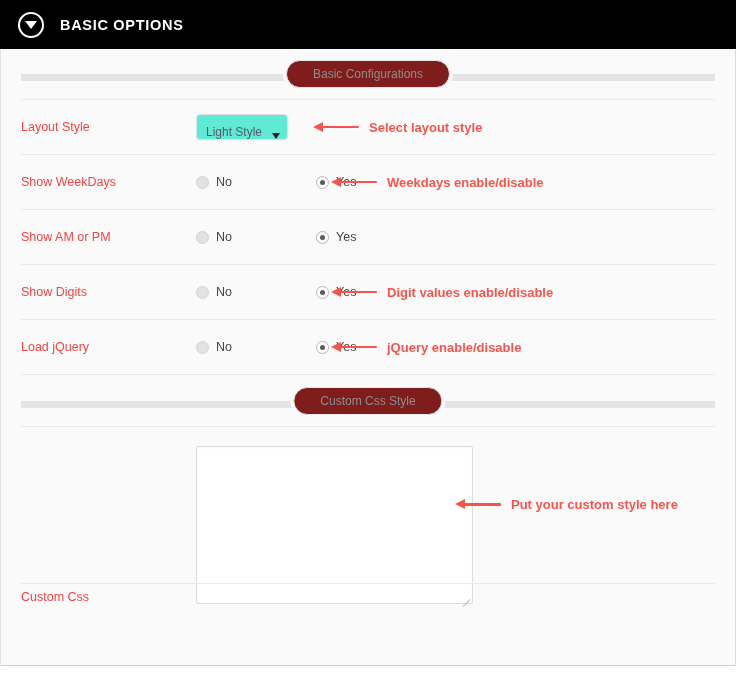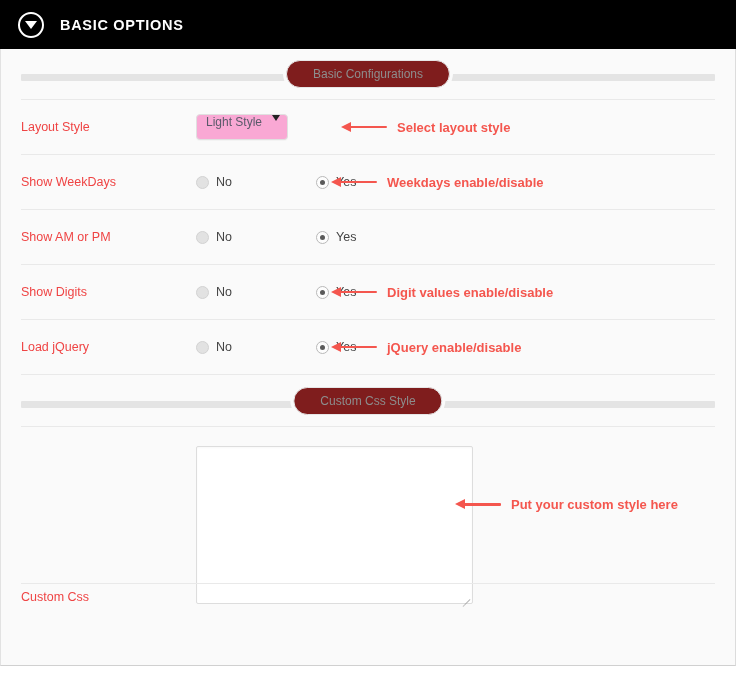--- a/index.html
+++ b/index.html
@@ -125,25 +125,25 @@
     flex: 0 0 auto;
     display: flex;
     align-items: center;
     position: relative;
   }
 
   
   .select-box {
     width: 92px;
     height: 26px;
-    background: #f9a8d4;
+    background: #5eead4;
     border: 1px solid #e0e0e0;
     border-radius: 4px;
     display: flex;
-    align-items: flex-start;
+    align-items: flex-end;
     justify-content: space-between;
     padding: 0 7px 0 9px;
     box-sizing: border-box;
     font-size: 12px;
     color: #5a5a6a;
     box-shadow: 0 1px 1px rgba(0,0,0,0.03);
   }
   .select-box .arrow {
     width: 0; height: 0;
     border-left: 4.5px solid transparent;
@@ -307,21 +307,21 @@
     <div class="rows">
 
       <div class="row first">
         <div class="row-label">Layout Style</div>
         <div class="row-control">
           <div class="select-box">
             <span>Light Style</span>
             <span class="arrow"></span>
           </div>
         </div>
-        <div class="annotation" style="left:320px;">
+        <div class="annotation" style="left:292px;">
           <span class="ann-arrow" style="width:46px;">
             <span class="head"></span>
               <span class="shaft"></span>
           </span>
           <span>Select layout style</span>
         </div>
       </div>
 
       <div class="row">
         <div class="row-label">Show WeekDays</div>

